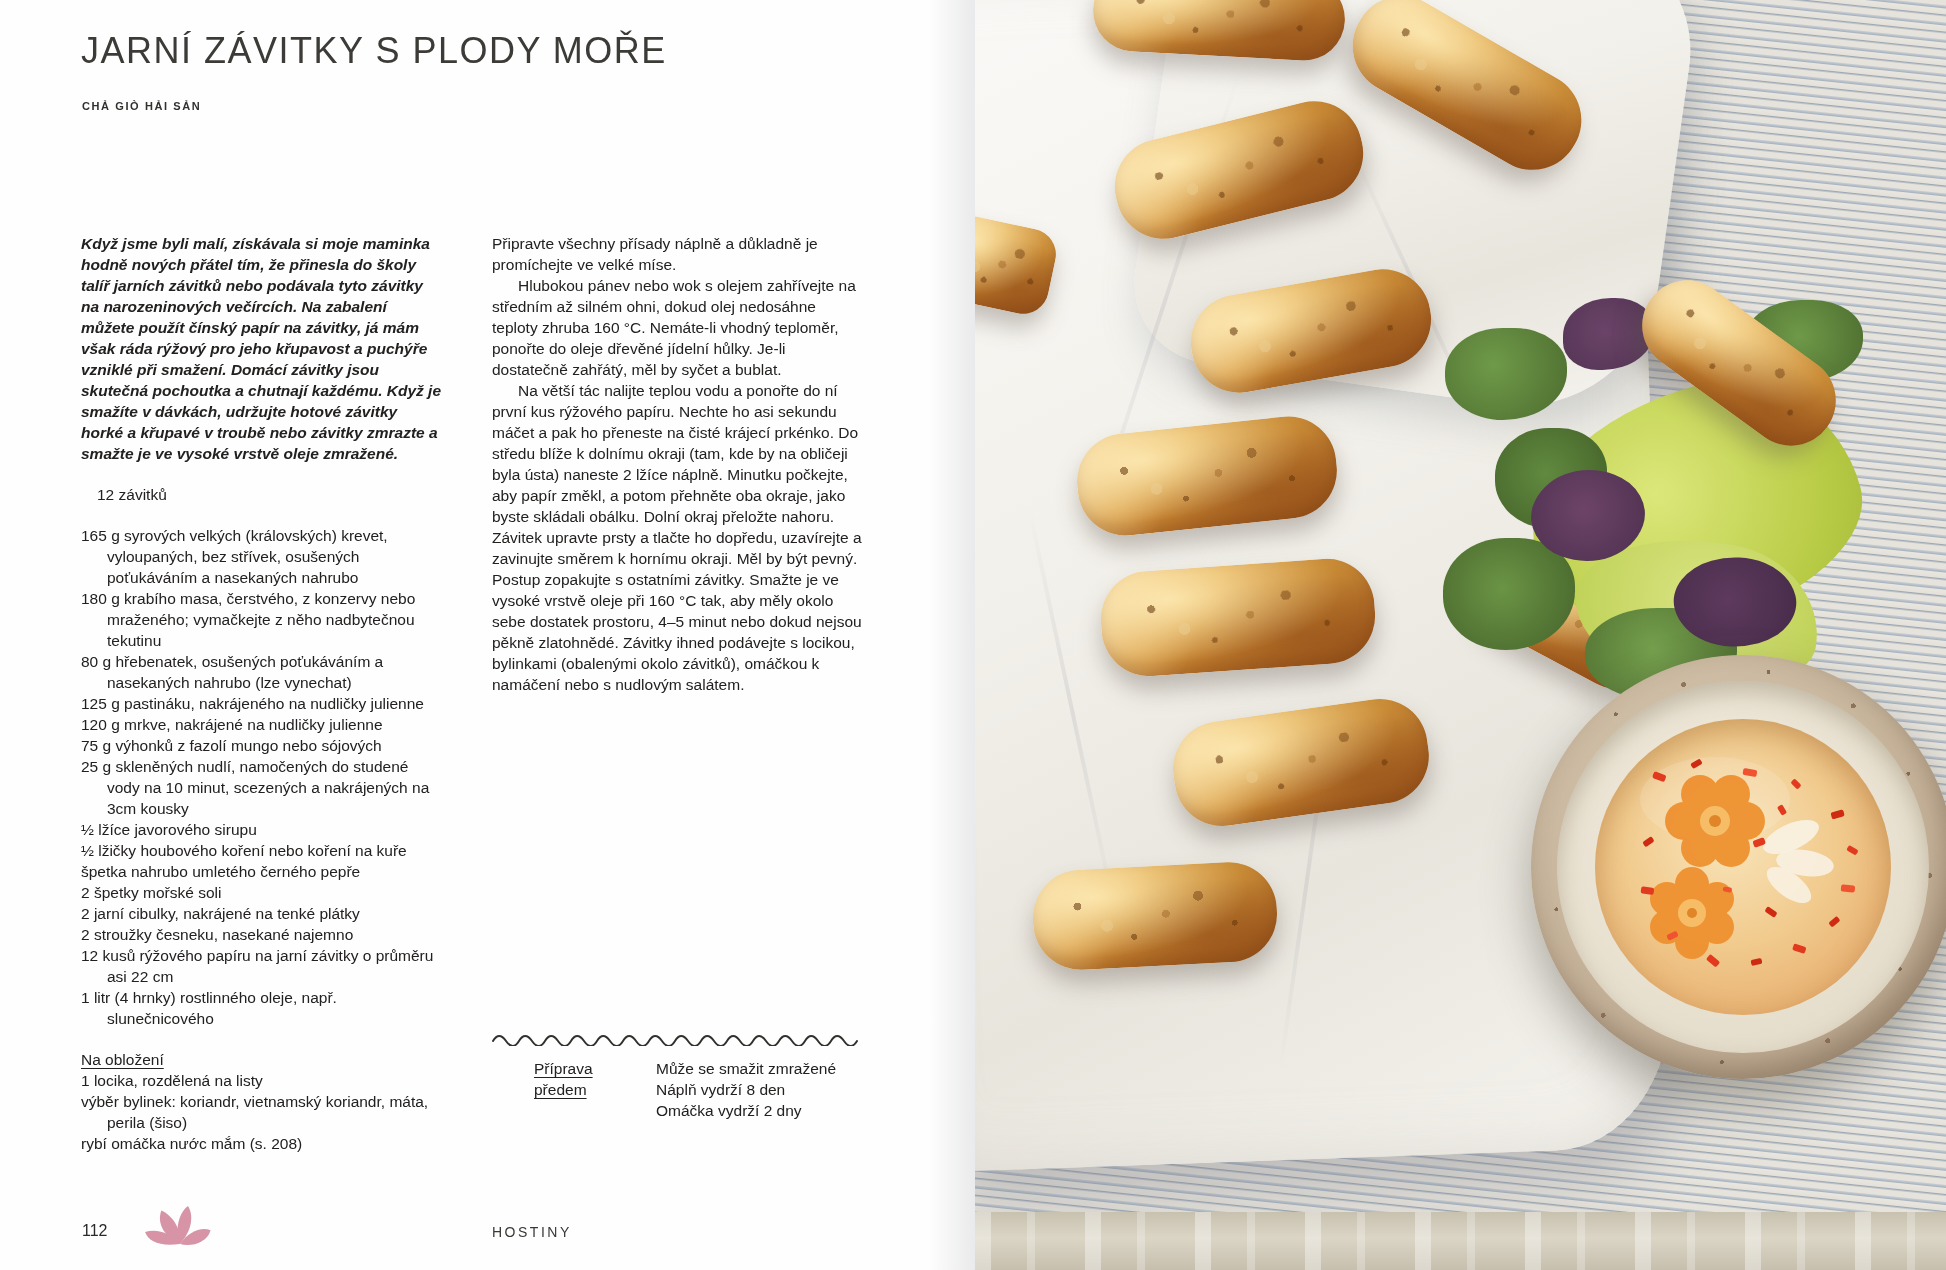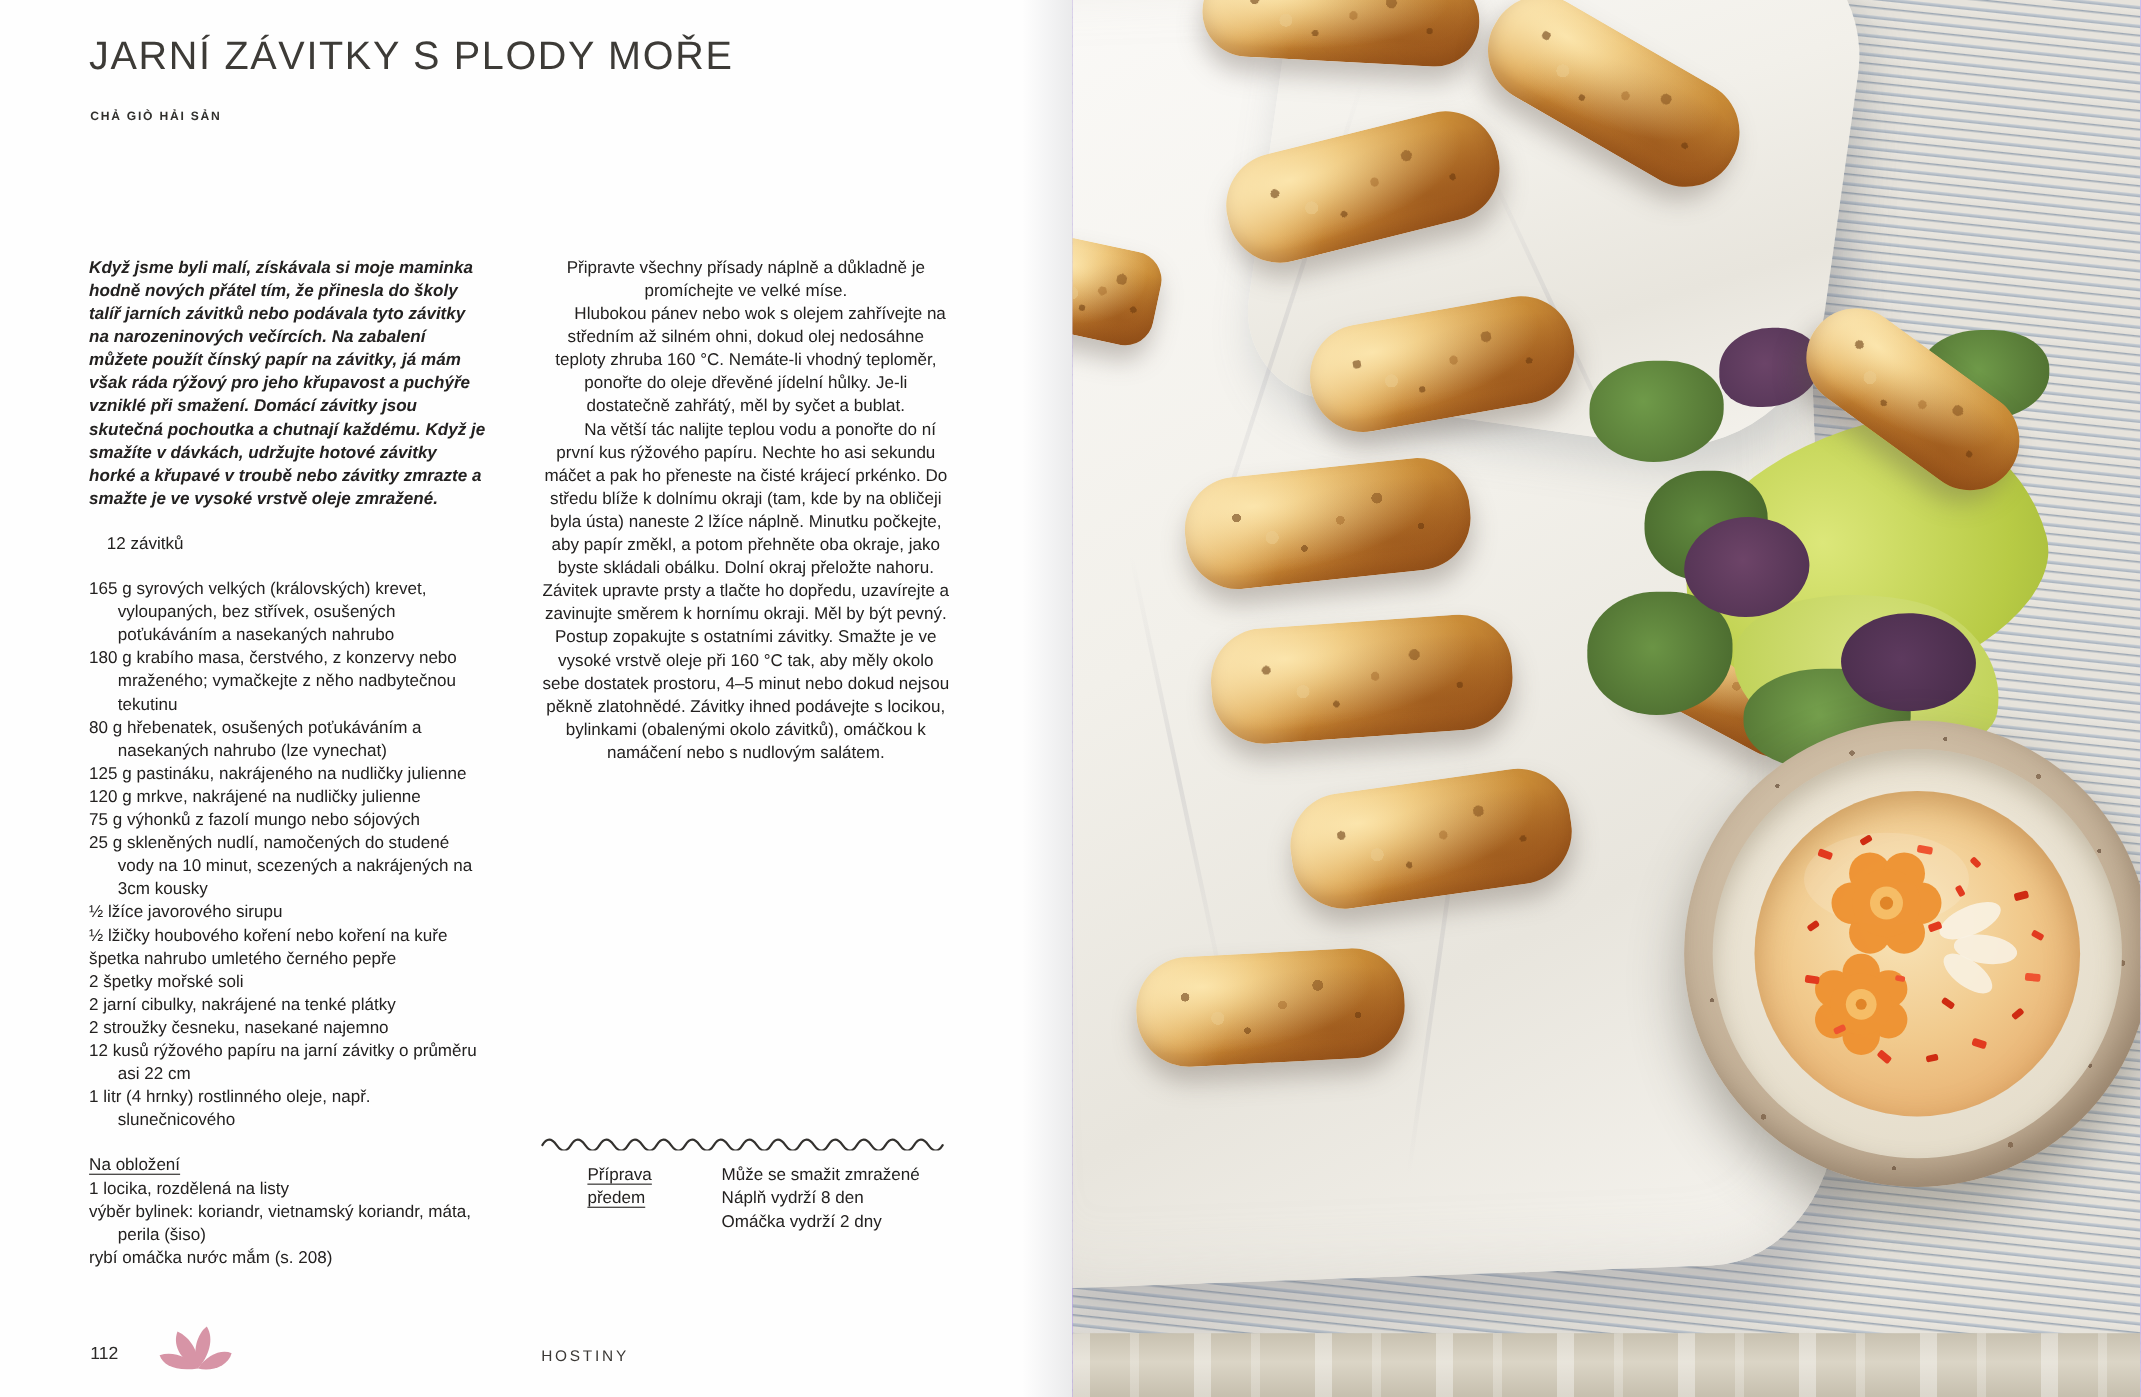--- a/index.html
+++ b/index.html
@@ -1,34 +1,34 @@
 <!DOCTYPE html>
 <html lang="cs"><head>
 <meta charset="utf-8">
 <style>
   html,body{margin:0;padding:0;background:#e8e8e8;}
-  .book{position:relative;width:1946px;height:1270px;background:#8b5cf6;overflow:hidden;
+  .book{position:relative;width:1946px;height:1270px;background:#7f1d1d;overflow:hidden;
         font-family:"Liberation Sans","DejaVu Sans",sans-serif;color:#232120;}
 
   
   .page-left{position:absolute;left:0;top:0;width:975px;height:1270px;background:#fefefe;}
   h1.title{position:absolute;left:81px;top:30px;margin:0;font-size:36px;font-weight:400;
            letter-spacing:1.5px;color:#3d3b37;white-space:nowrap;}
   .subtitle{position:absolute;left:82px;top:100px;font-size:11px;letter-spacing:1.6px;color:#31302d;font-weight:bold;}
 
   .col{position:absolute;top:233px;font-size:15.5px;line-height:21px;}
   .col1{left:81px;width:362px;}
   .col2{left:492px;width:372px;}
   .intro{margin:0;font-weight:bold;font-style:italic;}
   .yield{margin:20px 0 0 16px;}
   .ing-list{margin-top:20px;}
   .ing{padding-left:26px;text-indent:-26px;}
   .garnish-head{margin:20px 0 0 0;text-decoration:underline;text-underline-offset:3px;}
   .garnish-list{margin-top:0;}
-  .method-para{margin:0;text-align:center;}
+  .method-para{margin:0;}
   .method-para:not(:first-child){text-indent:26px;}
 
   .wave{position:absolute;left:492px;top:1030px;}
   .prep-row{position:absolute;left:492px;top:1058px;width:404px;display:flex;}
   .prep-label{width:122px;flex:none;font-size:15.5px;line-height:21px;white-space:pre-line;
               text-decoration:underline;text-underline-offset:3px;margin-left:42px;}
   .prep-notes{width:282px;font-size:15.5px;line-height:21px;}
   .prep-note{margin:0;}
 
   .footer-num{position:absolute;left:82px;top:1222px;font-size:16px;color:#2c2a28;}

